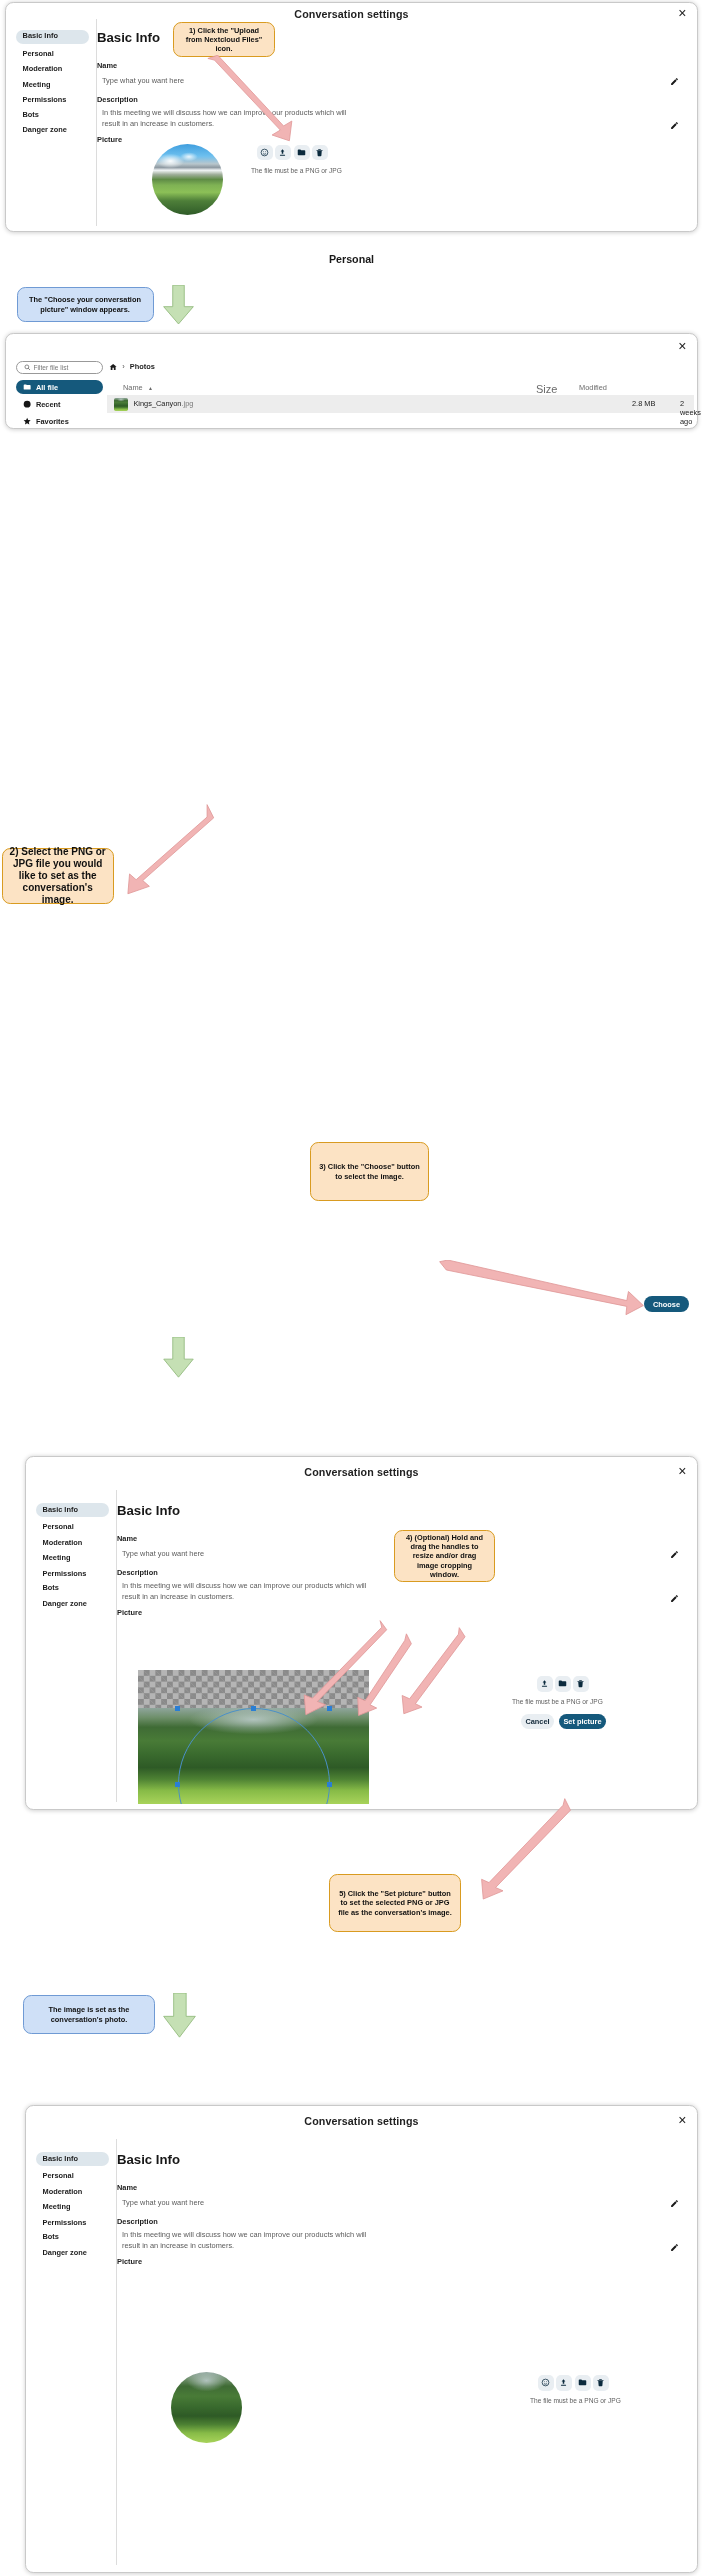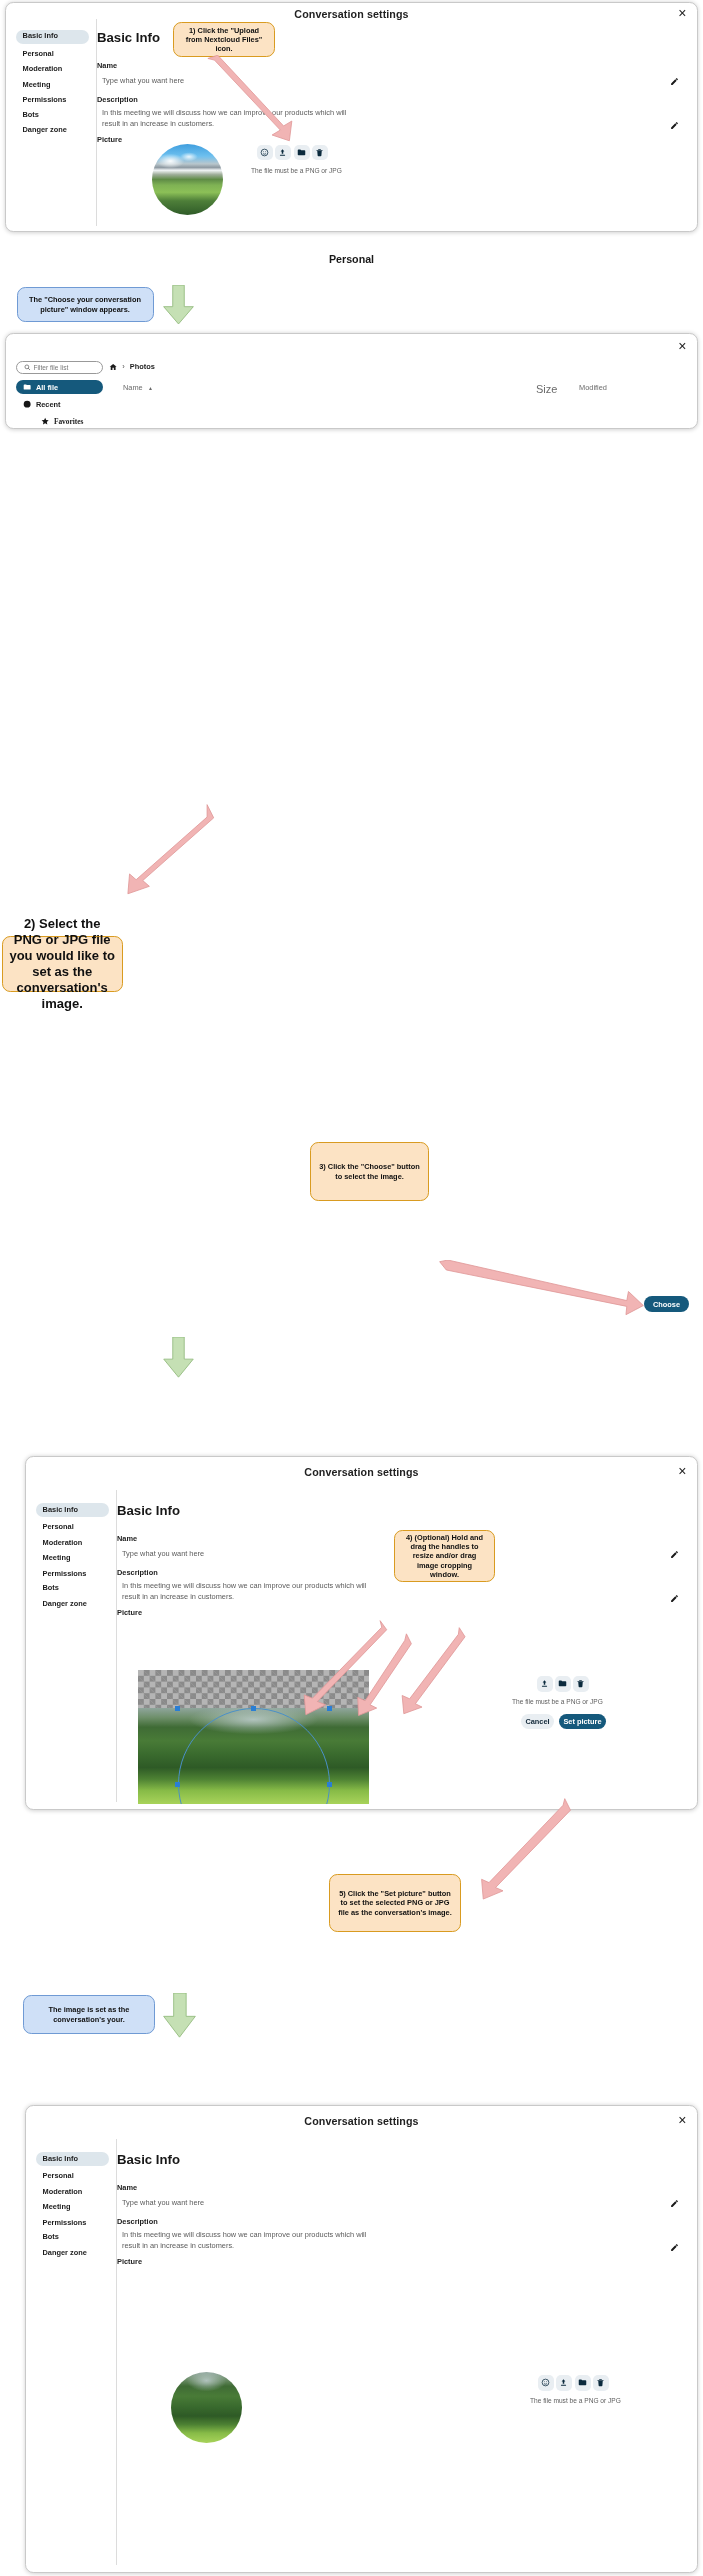--- a/index.html
+++ b/index.html
@@ -318,21 +318,21 @@
           <path d="M2 6a2 2 0 012-2h5l2 2h9a2 2 0 012 2v9a2 2 0 01-2 2H4a2 2 0 01-2-2V6z"></path>
         </svg>
       <span style="margin-left:5px;">All file</span>
     </div>
     <div class="fp-nav plain" style="left:10px; top:64px; width:87px; height:12.4px; font-size:7.4px;">
       <svg width="8.3" height="8.3" viewBox="0 0 24 24" fill="#161616">
           <path d="M12 2a10 10 0 100 20 10 10 0 000-20zm1 10.6V6h-2v7.4l5.3 3.2 1-1.7L13 12.6z"></path>
         </svg>
       <span style="margin-left:5px;">Recent</span>
     </div>
-    <div class="fp-nav plain" style="left:28px; top:81px; width:87px; height:12.4px; font-size:7.4px;font-family:Liberation Serif, serif;">
+    <div class="fp-nav plain" style="left:10px; top:81px; width:87px; height:12.4px; font-size:7.4px;">
       <svg width="8.3" height="8.3" viewBox="0 0 24 24" fill="#161616">
           <path d="M12 2l3 6.6 7.2.8-5.4 4.9 1.5 7.1L12 17.8 5.7 21.4l1.5-7.1L1.8 9.4l7.2-.8L12 2z"></path>
         </svg>
       <span style="margin-left:5px;">Favorites</span>
     </div>
 
     <div class="crumb" style="left:103px; top:27px; height:11.6px;">
       <svg width="8.3" height="8.3" viewBox="0 0 24 24" fill="#1c1c1c">
           <path d="M12 3L2 11h3v9h5v-6h4v6h5v-9h3L12 3z"></path>
         </svg>
@@ -340,23 +340,33 @@
       <span class="c-txt" style="font-size:7.4px;">Photos</span>
     </div>
 
     <div class="col-head" style="left:117px; top:49px; font-size:7.4px;">
       <span>Name</span>
       <span style="font-size:5px; margin-left:3.3px;">▲</span>
     </div>
     <div class="col-head" style="left:530px; top:49px; font-size:11px;">Size</div>
     <div class="col-head" style="left:573px; top:49px; font-size:7.4px;">Modified</div>
 
+    <div class="frow" style="left:101px; top:61px; width:587px; height:18px;">
+      <div style="position:absolute; left:7.4px; top:2.5px; width:13.2px; height:13.2px; overflow:hidden; border-radius:1.7px;">
+        <div class="photo-forest"></div>
+      </div>
+      <div style="position:absolute; left:26.4px; top:4.1px; font-size:7.4px;">
+        <span class="fname">Kings_Canyon</span><span class="fext">.jpg</span>
+      </div>
+      <div class="fcell" style="left:525px; top:4.1px; font-size:7.4px;">2.8 MB</div>
+      <div class="fcell" style="left:573px; top:4.1px; font-size:7.4px;">2 weeks ago</div>
+    </div>
   </div>
 
-  <div class="callout orange" style="left:1.7px; top:936px; width:121px; height:56px; font-size:13px;">2) Select the PNG or JPG file you would like to set as the conversation's image.</div>
+  <div class="callout orange" style="left:1.7px; top:848px; width:112px; height:56px; font-size:10px;">2) Select the PNG or JPG file you would like to set as the conversation's image.</div>
   <svg class="arrow" style="left:118px; top:803px;" width="99" height="99" viewBox="0 0 120 120">
     <polygon points="108,2 116,18 30,94 38,101 12,110 14,86 22,93 108,17" fill="#f1b4b4" stroke="#e09898" stroke-width="1"></polygon>
   </svg>
 
   <div class="btn primary" style="left:644px; top:1296px; width:45px; height:16px; font-size:7.4px;">
     <span>Choose</span>
   </div>
 
   <div class="callout orange" style="left:310px; top:1142px; width:119px; height:59px; font-size:7.4px;">3) Click the "Choose" button to select the image.</div>
   <svg class="arrow" style="left:438px; top:1260px;" width="207" height="58" viewBox="0 0 250 70">
@@ -463,21 +473,21 @@
   </svg>
   <svg class="arrow" style="left:383px; top:1626px;" width="83" height="91" viewBox="0 0 100 110">
     <polygon points="92,2 99,13 39,94 47,98 25,106 23,84 32,88 91,10" fill="#f1b4b4" stroke="#e09898" stroke-width="1"></polygon>
   </svg>
 
   <div class="callout orange" style="left:329px; top:1874px; width:132px; height:58px; font-size:7.4px;">5) Click the "Set picture" button to set the selected PNG or JPG file as the conversation's image.</div>
   <svg class="arrow" style="left:459px; top:1797px;" width="116" height="107" viewBox="0 0 140 130">
     <polygon points="128,2 135,16 44,110 53,114 29,124 27,100 36,104 126,10" fill="#f1b4b4" stroke="#e09898" stroke-width="1"></polygon>
   </svg>
 
-  <div class="callout blue" style="left:23px; top:1995px; width:132px; height:39px; font-size:7.4px;">The image is set as the conversation's your.</div>
+  <div class="callout blue" style="left:23px; top:1995px; width:132px; height:39px; font-size:7.4px;">The image is set as the conversation's photo.</div>
 
   <svg class="arrow" style="left:162px; top:1993px;" width="35" height="45" viewBox="0 0 42 54">
     <polygon points="14,0 29,0 29,28 40,28 21,53 2,28 14,28" fill="#c5e0b4" stroke="#8fb87a" stroke-width="1"></polygon>
   </svg>
 
   <div class="panel" style="left:25px; top:2105px; width:673px; height:468px;">
     <div class="panel-title" style="top:9px; font-size:10.7px;">Conversation settings</div>
     <div class="close-x" style="right:10.7px; top:7.4px; font-size:14px;">×</div>
 
     <div class="side-item active" style="left:10px; top:46px; width:73px; height:14px; padding:1.7px 6.6px; font-size:7.4px;">

